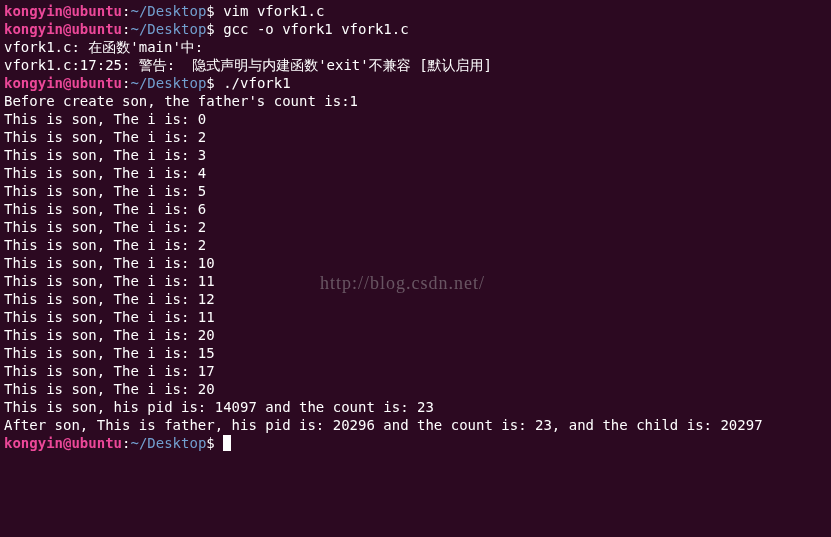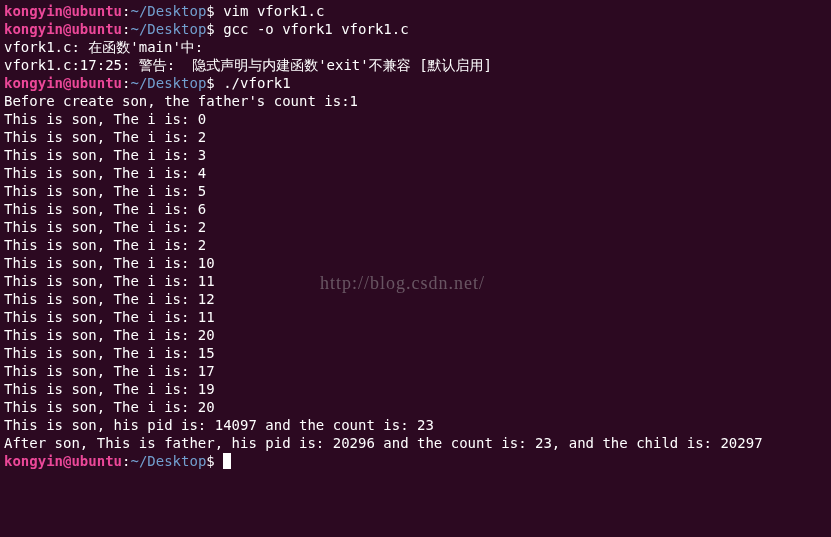--- a/index.html
+++ b/index.html
@@ -61,21 +61,20 @@
       <div class="line">This is son, The i is: 6</div>
       <div class="line">This is son, The i is: 2</div>
       <div class="line">This is son, The i is: 2</div>
       <div class="line">This is son, The i is: 10</div>
       <div class="line">This is son, The i is: 11</div>
       <div class="line">This is son, The i is: 12</div>
       <div class="line">This is son, The i is: 11</div>
       <div class="line">This is son, The i is: 20</div>
       <div class="line">This is son, The i is: 15</div>
       <div class="line">This is son, The i is: 17</div>
-      <div class="line">This is son, The i is: 19</div>
       <div class="line">This is son, The i is: 20</div>
     </div>
 
   <div class="line">This is son, his pid is: 14097 and the count is: 23</div>
   <div class="line">After son, This is father, his pid is: 20296 and the count is: 23, and the child is: 20297</div>
 
   <div class="line"><span class="prompt-user">kongyin@ubuntu</span><span>:</span><span class="prompt-path">~/Desktop</span><span>$ </span><span class="cursor"></span></div>
 
 </div>
 

